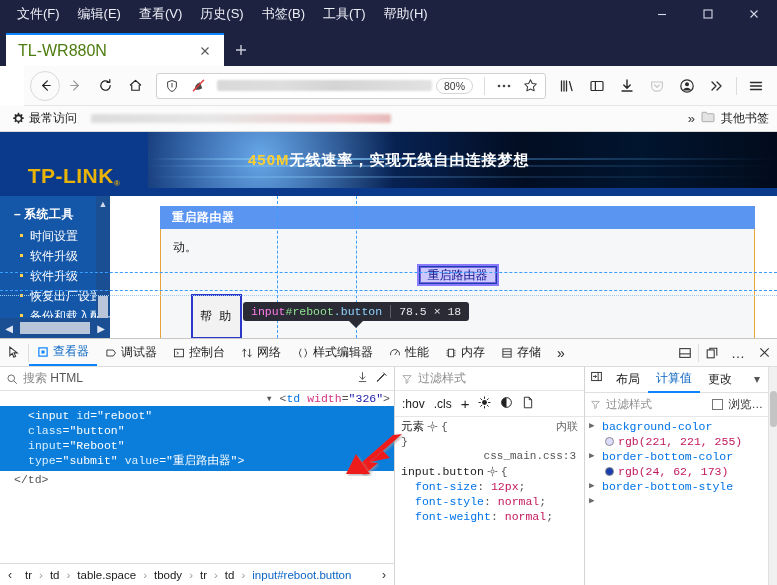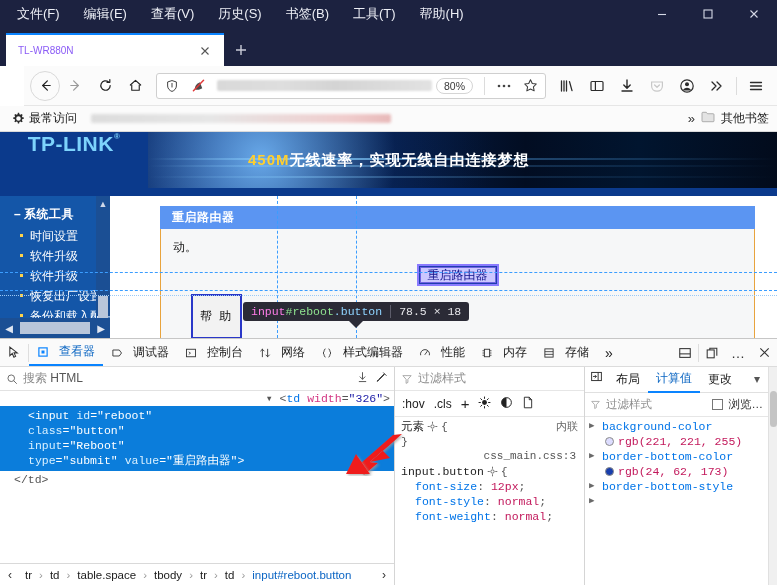--- a/index.html
+++ b/index.html
@@ -10,40 +10,40 @@
     background:#ffffff;
     -webkit-font-smoothing: antialiased;
   }
   .win { width:777px; height:585px; position:relative; display:flex; flex-direction:column; }
 
   
   .titlebar {
     height:28px; background:#1c2240; display:flex; align-items:center;
     color:#e8eaf2; position:relative; flex:none;
   }
-  .menu { display:flex; align-items:center; padding-left:8px; gap:6px; }
+  .menu { display:flex; align-items:center; padding-left:8px; gap:0; }
   .menu .mi {
     font-size:13px; padding:3px 9px; color:#eceef5; white-space:nowrap;
     font-family:"Liberation Sans", sans-serif;
   }
   .wctrl { position:absolute; right:0; top:0; height:28px; display:flex; }
   .wctrl div { width:46px; height:28px; display:flex; align-items:center; justify-content:center; }
   .wctrl svg { stroke:#d6d9e6; }
 
   
   .tabstrip {
     height:38px; background:#1c2240; display:flex; align-items:flex-end; flex:none;
     padding-left:6px;
   }
   .tab {
     width:218px; height:33px; background:#fff; border-top:2px solid #0a84ff;
     display:flex; align-items:center; padding:0 8px 0 12px; position:relative;
   }
   .tab .tlabel {
-    flex:1; font-size:10px; color:#8b5cf6; white-space:nowrap; overflow:hidden;
+    flex:1; font-size:16px; color:#4d7c0f; white-space:nowrap; overflow:hidden;
     text-overflow:ellipsis;
   }
   .tab .tclose { width:22px; height:22px; display:flex; align-items:center; justify-content:center; }
   .newtab { width:34px; height:33px; display:flex; align-items:center; justify-content:center; }
 
   
   .navbar {
     height:40px; background:#fbfbfb; display:flex; align-items:center; flex:none;
     border-bottom:1px solid #e6e6e6; padding:0 6px;margin-left:24px;
   }
@@ -74,22 +74,22 @@
     width:300px; height:9px; border-radius:2px; margin-left:10px;
     background:linear-gradient(90deg,#dcdcdc,#e6e6e6 40%,#f0cdcd 85%,#e8b9b9);
     filter: blur(1.4px);
   }
   .bmright { margin-left:auto; display:flex; align-items:center; gap:6px; }
 
   
   .page { position:relative; background:#fff; flex:none; height:206px; overflow:hidden; }
   .banner { height:56px; display:flex; }
   .logo {
-    width:148px; background:#0b3a8c; display:flex; align-items:flex-start; justify-content:center;
-    color:#7dd3fc; font-weight:bold; font-size:21px; letter-spacing:.5px;
+    width:148px; background:#0b3a8c; display:flex; align-items:flex-end; justify-content:center;
+    color:#eab308; font-weight:bold; font-size:21px; letter-spacing:.5px;
     font-family:"Liberation Sans", sans-serif; position:relative;
   }
   .logo sup { font-size:8px; vertical-align:super; }
   .bannerimg {
     flex:1; position:relative; overflow:hidden;
     background:
       radial-gradient(circle at 18% 45%, rgba(120,190,255,.85) 0%, rgba(20,60,140,.15) 26%, rgba(0,0,0,0) 45%),
       linear-gradient(90deg,#0b2d6b 0%, #0c2f72 12%, #06204f 35%, #020d22 60%, #01152f 78%, #020b1c 100%);
   }
   .bannerimg .streak {
@@ -186,21 +186,21 @@
   
   .devtools { flex:1; display:flex; flex-direction:column; border-top:1px solid #c6c6c6; background:#fff; min-height:0;}
   .dt-toolbar {
     height:28px; background:#fafafa; border-bottom:1px solid #dcdcdc;
     display:flex; align-items:center; flex:none;
   }
   .dt-pickbtn { width:28px; height:27px; display:flex; align-items:center; justify-content:center; }
   .dt-sep { width:1px; height:18px; background:#dedede; }
   .dt-tabs { display:flex; align-items:stretch; height:27px; }
   .dt-tab {
-    display:flex; align-items:center; gap:10px; padding:0 8px; font-size:12px; color:#1c1c1c;
+    display:flex; align-items:center; gap:4px; padding:0 8px; font-size:12px; color:#1c1c1c;
     white-space:nowrap;
   }
   .dt-tab.active { color:#0a65c2; border-bottom:2px solid #0a84ff; }
   .dt-right { margin-left:auto; display:flex; align-items:center; height:27px; }
   .dt-icbtn { width:26px; height:27px; display:flex; align-items:center; justify-content:center;}
 
   .dt-body { flex:1; display:flex; min-height:0; }
 
   
   .markup { width:395px; display:flex; flex-direction:column; border-right:1px solid #d5d5d5; min-width:0;}

